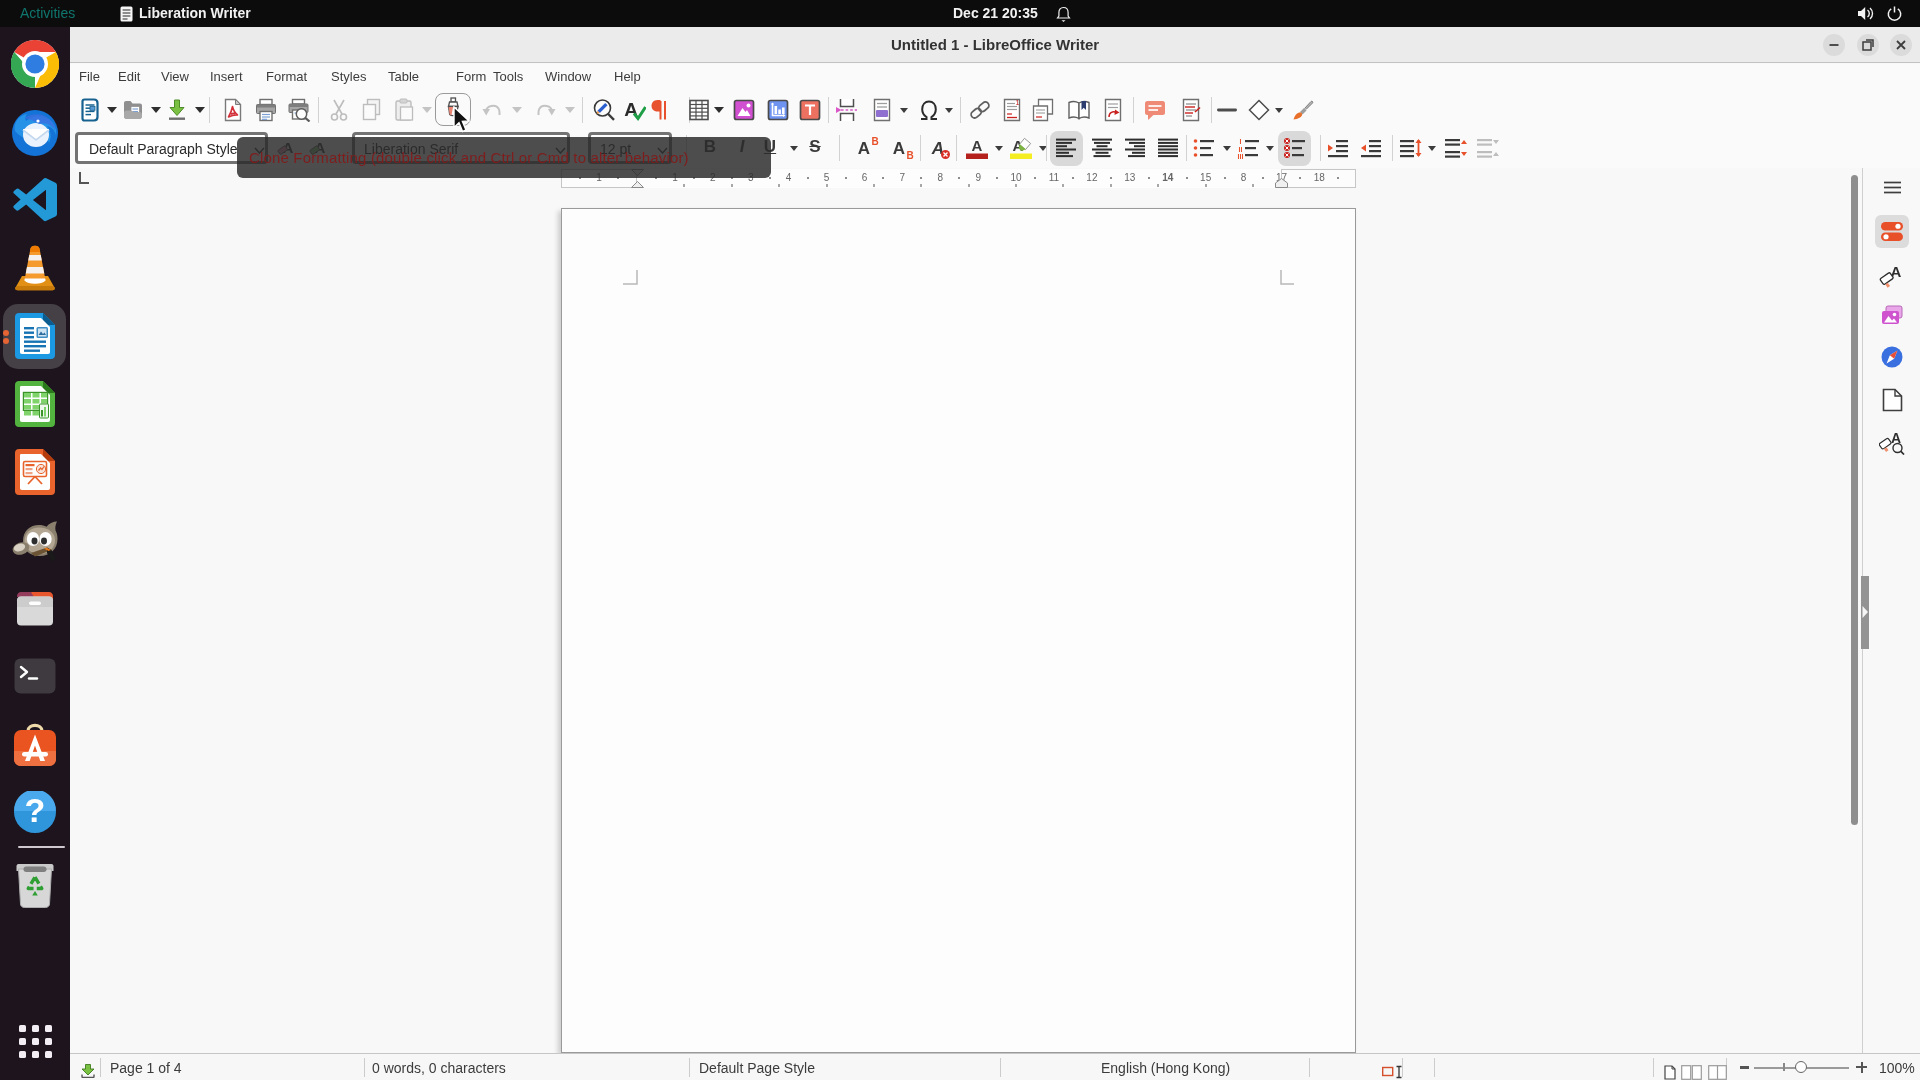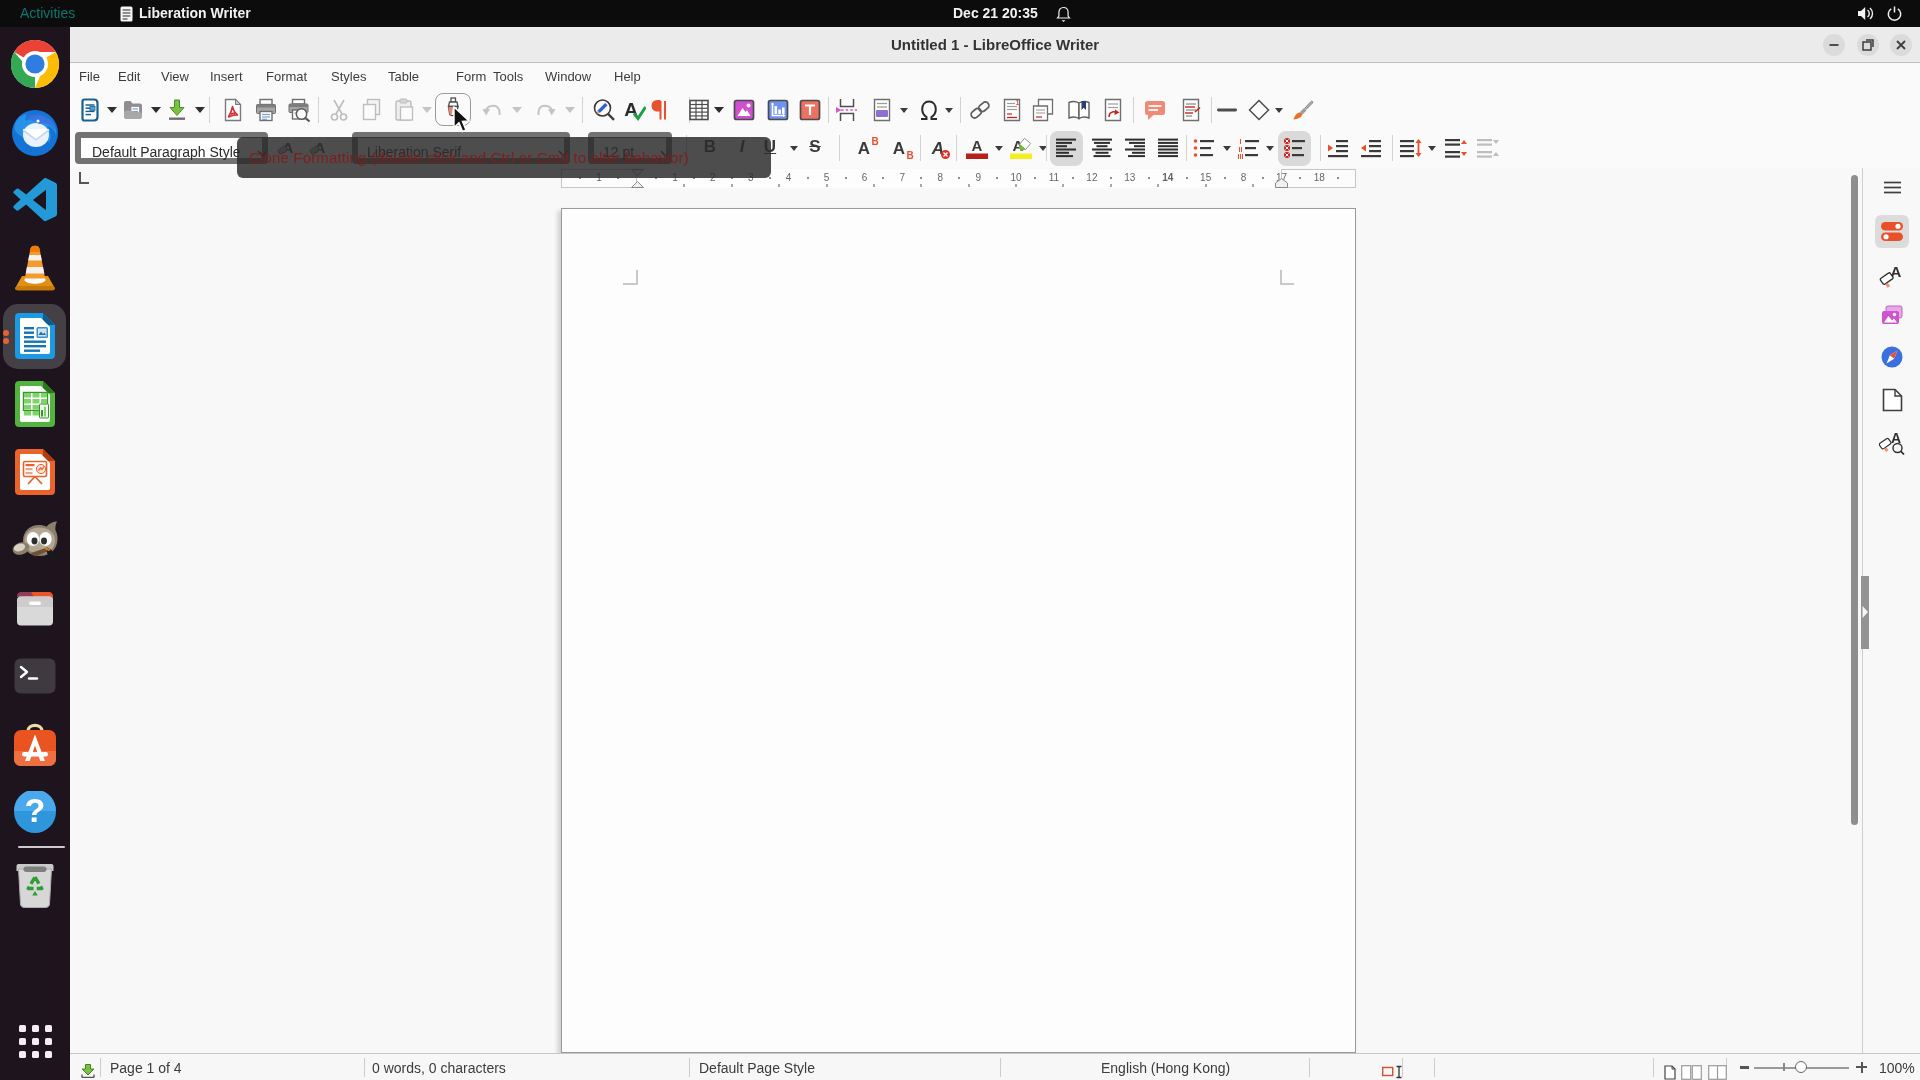--- a/index.html
+++ b/index.html
@@ -4,21 +4,21 @@
 <style>
 * { margin:0; padding:0; box-sizing:border-box; }
 html,body { width:1920px; height:1080px; }
 body { font-family:"Liberation Sans",sans-serif; position:relative; overflow:hidden; background:#f8f8f8; }
 .ab { position:absolute; }
 .sep { position:absolute; width:1px; background:#d2d2d2; }
 .ic { position:absolute; }
 .menu-item { position:absolute; font-size:13px; color:#3c3c3c; top:5px; }
 .st { position:absolute; font-size:14px; color:#3c3c3c; top:6px; }
 .ssep { position:absolute; width:1px; top:4px; height:19px; background:#cccccc; }
-.combo { position:absolute; top:2px; height:32px; background:#fff; border:6px solid #737373; border-radius:4px;text-decoration:underline; }
+.combo { position:absolute; top:2px; height:32px; background:#fff; border:3px solid #737373; border-radius:4px;text-decoration:underline; }
 .rnum { position:absolute; font-size:10px; color:#666; top:4px; }
 </style>
 </head>
 <body>
 
 <div class="ab" id="topbar" style="left:0;top:0;width:1920px;height:27px;background:#0c0c0c;">
   <span class="ab" style="left:20px;top:5px;color:#0f766e;font-size:14px;">Activities</span>
   <svg class="ab" style="left:120px;top:6px;" width="13" height="16" viewBox="0 0 13 16">
     <rect x="0.5" y="0.5" width="12" height="15" rx="1.5" fill="#f5f5f5"></rect>
     <g stroke="#555" stroke-width="1.3">

